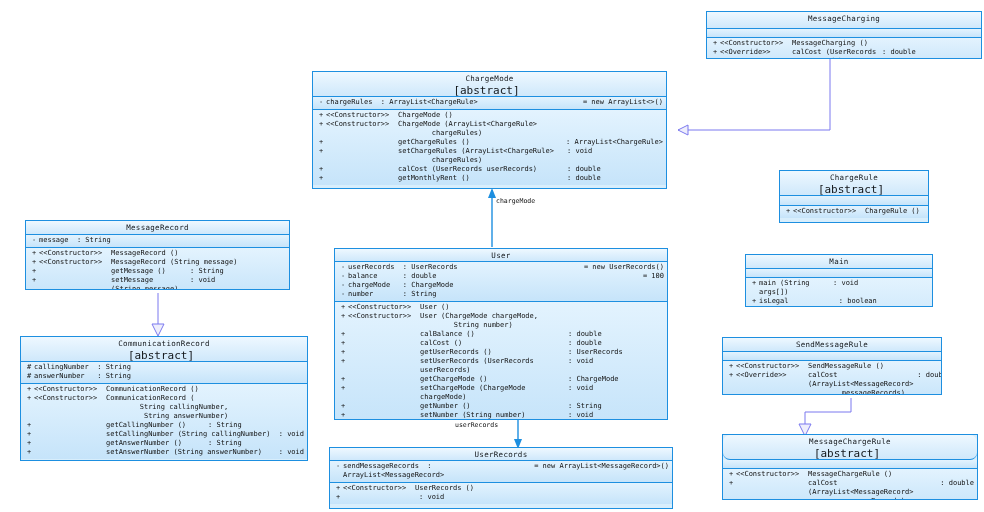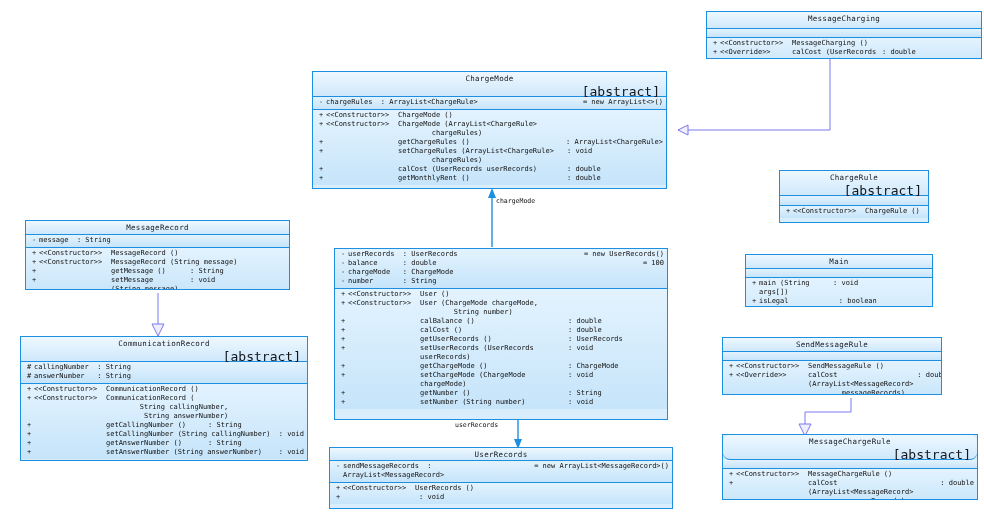--- a/index.html
+++ b/index.html
@@ -26,22 +26,22 @@
   }
   .uml-name{
     text-align:center;
     font-size:7.5px;
     letter-spacing:0.3px;
     padding:2px 0 1px 0;
     color:#12161a;
     white-space:nowrap;
   }
   .uml-stereo{
-    text-align:right;
-    font-size:13px;
+    text-align:center;
+    font-size:11px;
     padding:0 6px 1px 0;
     color:#12161a;
   }
   .uml-section{
     background:linear-gradient(to bottom,#e3f3fe 0%,#c6e4fa 100%);
     border-bottom:1px solid #1d8fe0;
     box-sizing:border-box;
     padding:1px 0 2px 0;
   }
   .uml-section:last-child{border-bottom:none;}
@@ -342,20 +342,23 @@
     <div class="row">
       <span class="vis">+</span>
       <span class="stereo"></span>
       <span class="sig">setAnswerNumber (String answerNumber)</span>
       <span class="type">: void</span>
     </div>
   </div>
 </div>
 
 <div class="umlbox" style="left:334px;top:248px;width:334px;height:172px;">
+  <div class="uml-title-band" style="height:13px;">
+    <div class="uml-name">User</div>
+  </div>
   <div class="uml-section">
     <div class="row">
       <span class="vis">-</span>
       <span class="sig">userRecords  : UserRecords</span>
       <span class="type">= new UserRecords()</span>
     </div>
     <div class="row">
       <span class="vis">-</span>
       <span class="sig">balance      : double</span>
       <span class="type">= 100</span>

